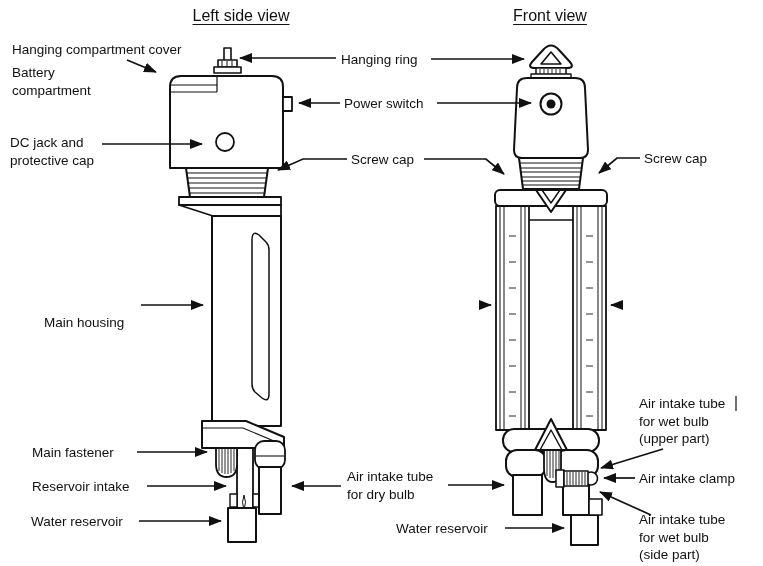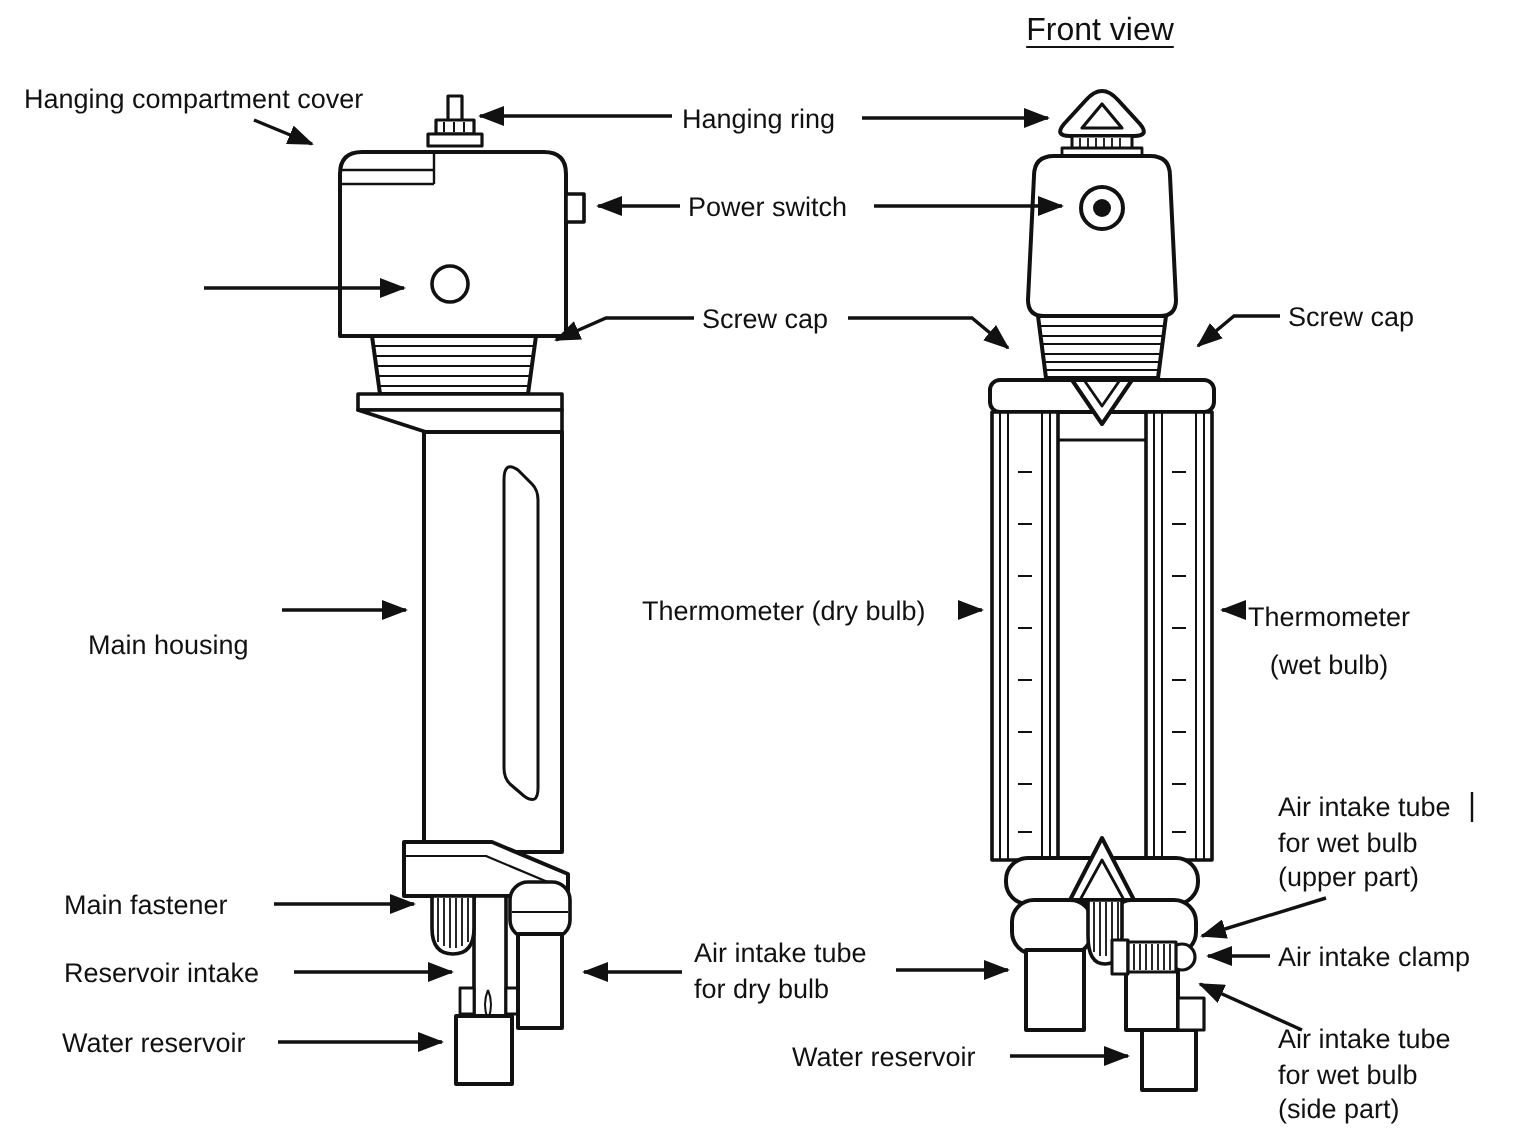--- a/index.html
+++ b/index.html
@@ -151,42 +151,46 @@
       <path marker-end="url(#ah)" d="M341,486 L292,486"></path>
       <path marker-end="url(#ah)" d="M448,485 L504,485"></path>
       <path marker-end="url(#ah)" d="M505,528 L564,528"></path>
       <path marker-end="url(#ah)" d="M663,449 L601,468"></path>
       <path marker-end="url(#ah)" d="M635,478 L604,478"></path>
       <path marker-end="url(#ah)" d="M651,515 L600,492"></path>
       <path d="M736,396 L736,411" stroke-width="1.2"></path>
     </g>
   </svg>
 
+  <div class="lbl title" style="left:188px; top:7px; width:106px;">Left side view</div>
   <div class="lbl title" style="left:505px; top:7px; width:90px;">Front view</div>
 
   <div class="lbl" style="left:12px; top:41px;">Hanging compartment cover</div>
 
-
+  <div class="lbl" style="left:12px; top:64px;">
+    <span>Battery</span><br>
+    <span>compartment</span>
+  </div>
+
+  <div class="lbl" style="left:10px; top:134px;">
+    <span>DC jack and</span><br>
+    <span>protective cap</span>
+  </div>
 
   <div class="lbl" style="left:341px; top:51px;">Hanging ring</div>
 
   <div class="lbl" style="left:344px; top:95px;">Power switch</div>
 
   <div class="lbl" style="left:351px; top:151px;">Screw cap</div>
 
   <div class="lbl" style="left:644px; top:150px;">Screw cap</div>
 
   <div class="lbl" style="left:44px; top:314px;text-align:center;">Main housing</div>
 
-  <div class="lbl" style="left:321px; top:297px;">Thermometer (dry bulb)</div>
-
-  <div class="lbl ctr" style="left:617px; top:297px; width:95px; line-height:24px;">
-    <span>Thermometer</span><br>
-    <span>(wet bulb)</span>
-  </div>
+
 
   <div class="lbl" style="left:32px; top:444px;">Main fastener</div>
 
   <div class="lbl" style="left:32px; top:478px;">Reservoir intake</div>
 
   <div class="lbl" style="left:31px; top:513px;">Water reservoir</div>
 
   <div class="lbl" style="left:347px; top:468px;">
     <span>Air intake tube</span><br>
     <span>for dry bulb</span>

